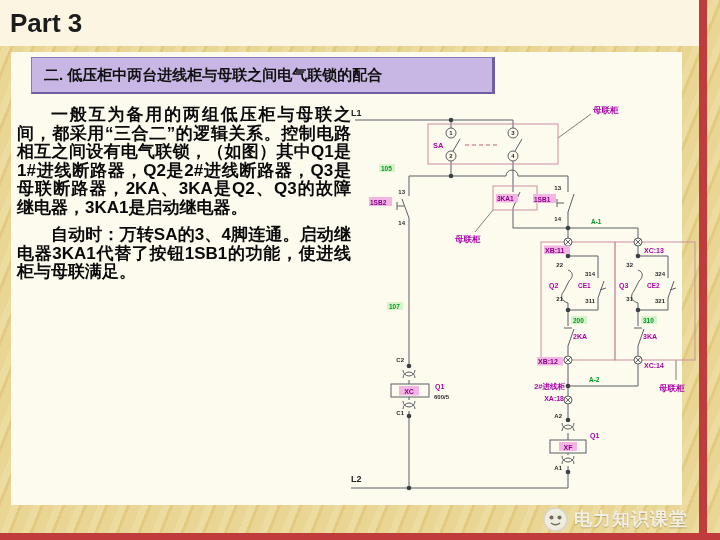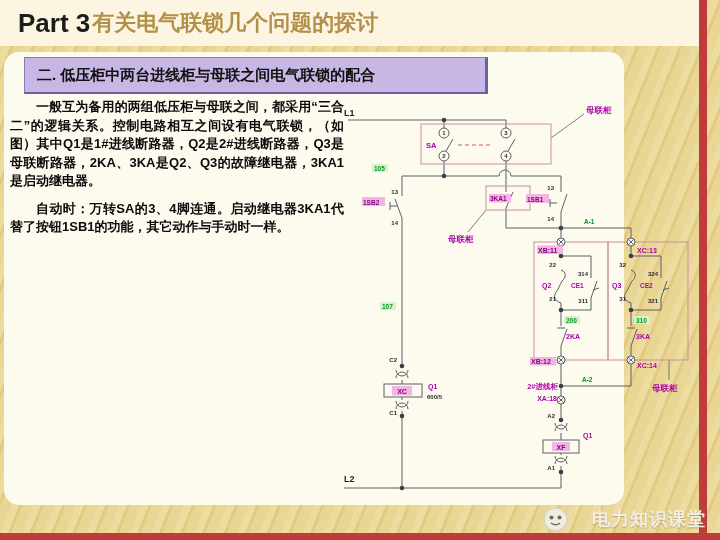--- a/index.html
+++ b/index.html
@@ -1,58 +1,57 @@
 <!DOCTYPE html>
 <html><head>
 <meta charset="utf-8">
 <style>
   html,body{margin:0;padding:0;background:#777;}
   .slide{position:relative;width:720px;height:540px;overflow:hidden;
     font-family:"Liberation Sans",sans-serif;
     background:repeating-linear-gradient(112deg,#eddc9f 0 7px,#e2cb80 7px 10px,#e9d694 10px 20px);}
   .title-band{position:absolute;left:0;top:0;width:699px;height:46px;background:#fbf5e1;
-    display:flex;align-items:center;padding-left:18px;box-sizing:border-box;}
+    display:flex;align-items:center;padding-left:10px;box-sizing:border-box;}
   .title-prefix{font-size:26px;font-weight:bold;color:#1c1c1c;letter-spacing:0;}
   .title-main{font-size:22px;font-weight:bold;color:#b3904a;margin-left:2px;
     font-family:"DejaVu Serif",serif;}
-  .card{position:absolute;left:4px;top:52px;width:620px;height:453px;background:#fdfaee;border-radius:15px;}
+  .card{position:absolute;left:11px;top:52px;width:671px;height:453px;background:#fdfaee;}
   .subtitle-box{position:absolute;left:20px;top:5px;width:460px;height:34px;
     background:#c8b6e4;border:1px solid #8a7ab8;border-right:3px solid #6d5fa0;border-bottom:2px solid #6d5fa0;
     display:flex;align-items:center;}
   .subtitle-box span{font-size:15px;font-weight:bold;color:#111;padding-left:12px;}
   .body-text{position:absolute;left:6px;top:46px;width:334px;}
-  .body-text p{margin:0 0 9px 0;font-size:13px;line-height:18.5px;font-weight:bold;
+  .body-text p{margin:8px 0 9px 0;font-size:17px;line-height:18.5px;font-weight:bold;
     color:#0a0a0a;text-indent:2em;text-align:justify;}
   .diagram{position:absolute;left:332px;top:46px;}
   .diagram text{font-family:"Liberation Sans",sans-serif;font-weight:bold;}
   .red-right{position:absolute;left:699px;top:0;width:8px;height:534px;background:#c03b3b;}
   .red-bottom{position:absolute;left:0;top:533px;width:720px;height:7px;background:#c03b3b;}
-  .footer{position:absolute;left:542px;top:503px;height:32px;display:flex;align-items:center;gap:23px;}
+  .footer{position:absolute;left:542px;top:503px;height:32px;display:flex;align-items:center;gap:5px;}
   .brand-text{font-size:18px;font-weight:bold;color:#f2efe4;letter-spacing:1px;
     text-shadow:0 1px 1px rgba(90,70,30,.35);}
 </style>
 </head>
 <body>
 
 <div class="slide">
 
   <div class="title-band">
     <span class="title-prefix">Part 3</span>
-    <span class="title-main">有关电气联锁几个问题的探讨</span>
   </div>
 
   <div class="card">
 
     <div class="subtitle-box">
       <span>二. 低压柜中两台进线柜与母联之间电气联锁的配合</span>
     </div>
 
     <div class="body-text">
       <p>一般互为备用的两组低压柜与母联之间，都采用“三合二”的逻辑关系。控制电路相互之间设有电气联锁，（如图）其中Q1是1#进线断路器，Q2是2#进线断路器，Q3是母联断路器，2KA、3KA是Q2、Q3的故障继电器，3KA1是启动继电器。</p>
-      <p>自动时：万转SA的3、4脚连通。启动继电器3KA1代替了按钮1SB1的功能，其它动作与手动时一样。</p>
+      <p>自动时：万转SA的3、4脚连通。启动继电器3KA1代替了按钮1SB1的功能，使进线柜与母联满足。</p>
     </div>
 
     <svg class="diagram" width="358" height="404" viewBox="0 0 358 404">
 
       <g stroke="#5b6066" stroke-width="1" fill="none">
 
         <path d="M12 22 H170"></path>
 
         <path d="M108 22 V30 M170 22 V30 M108 63 V78 M170 63 V88"></path>
 

